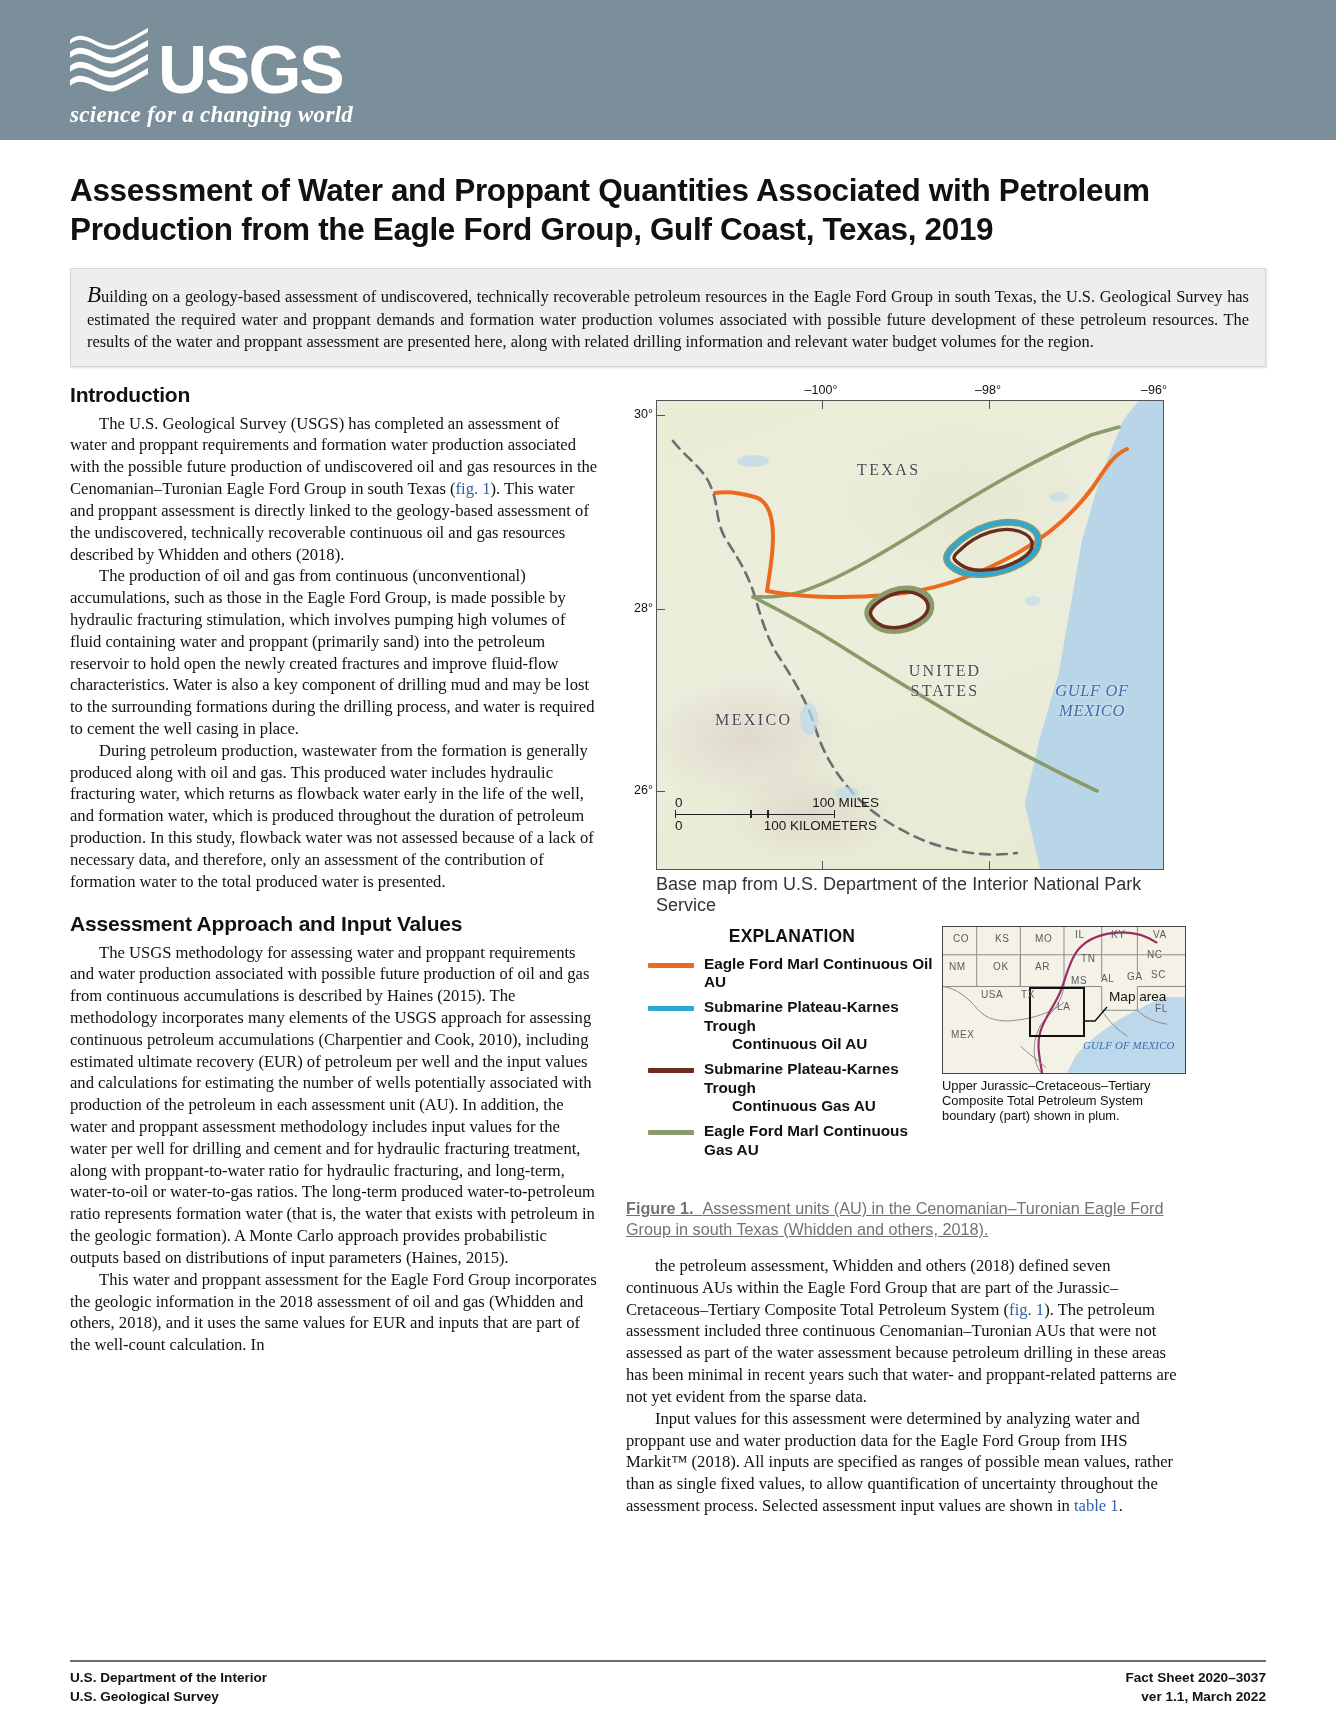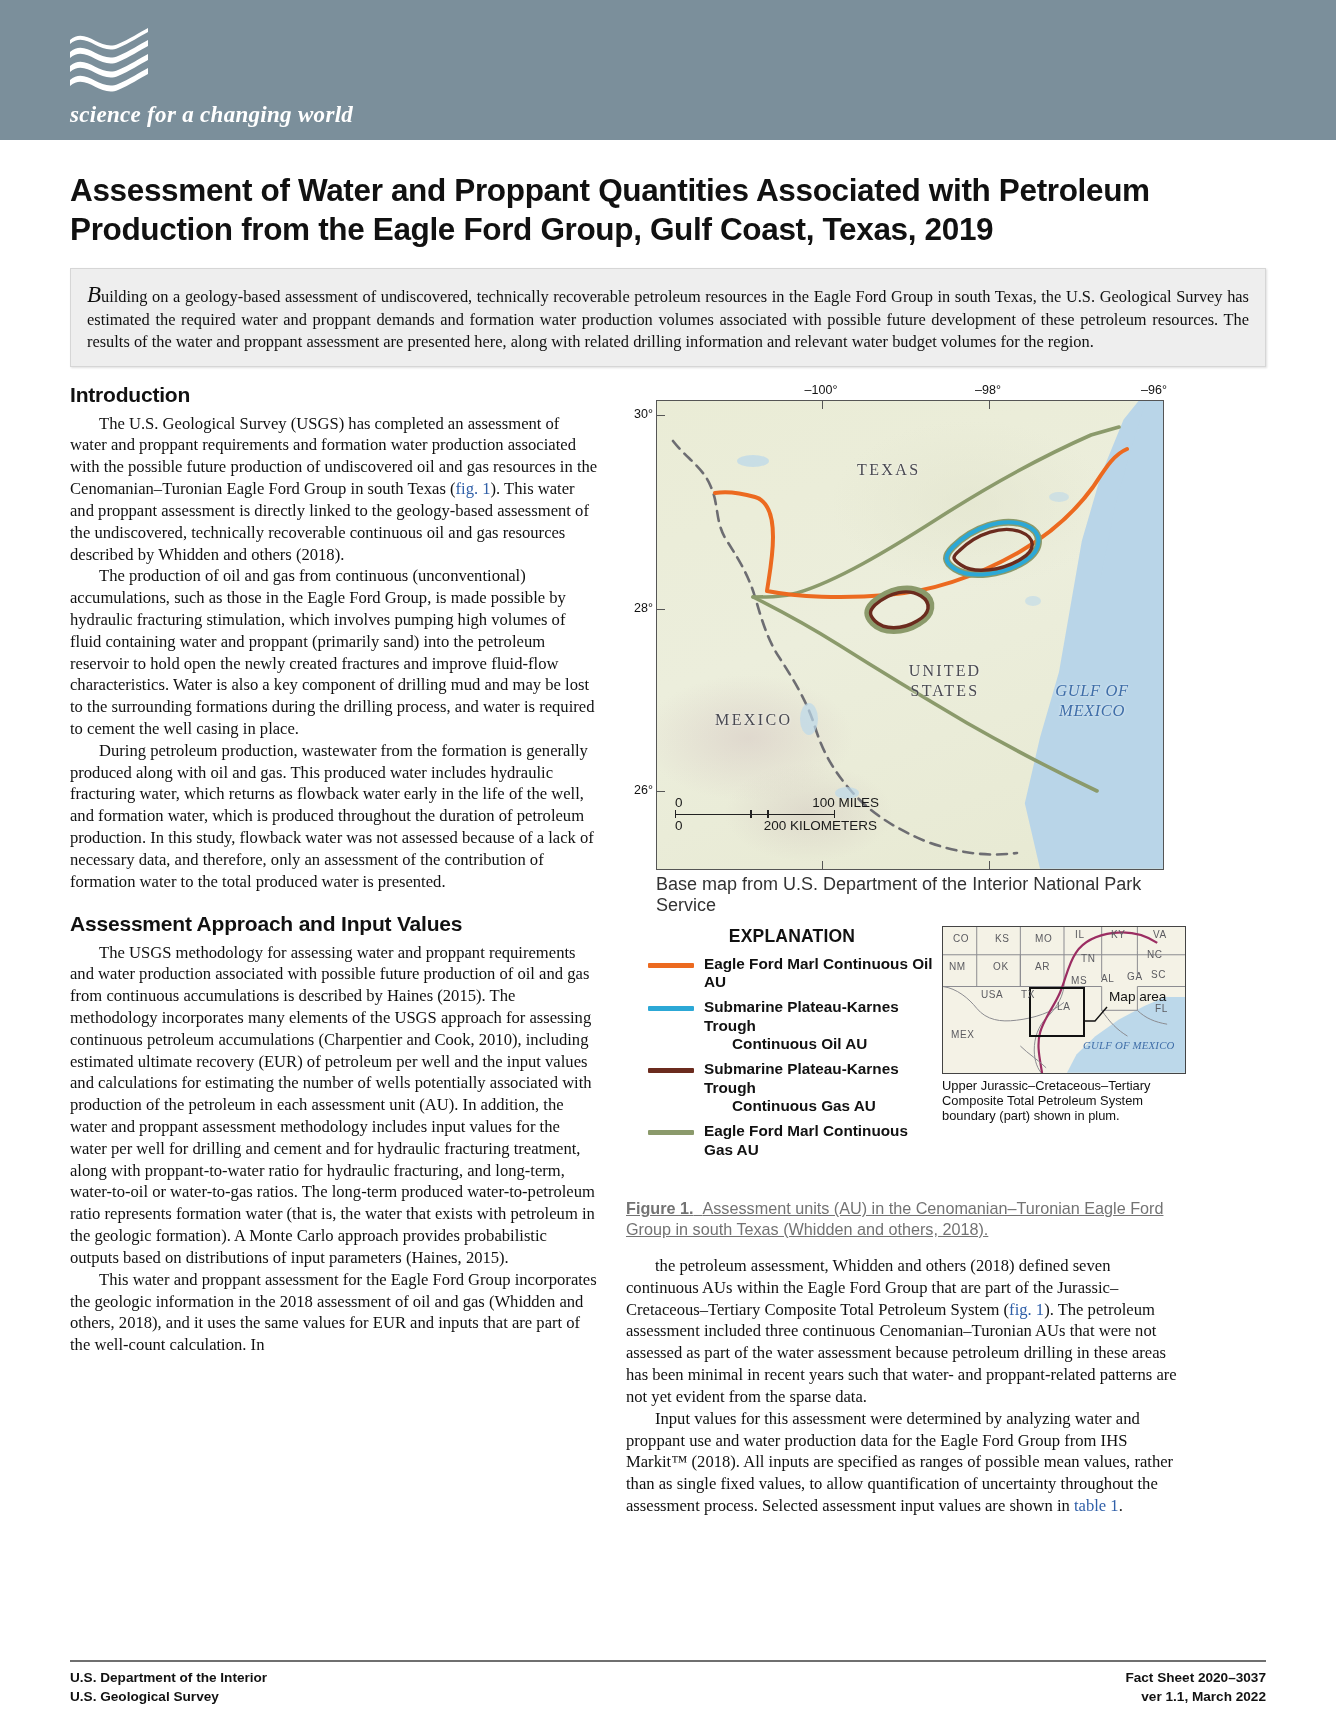--- a/index.html
+++ b/index.html
@@ -254,20 +254,21 @@
   <div class="usgs-logo">
     <div class="usgs-mark">
       <svg width="78" height="76" viewBox="0 0 78 76">
         <rect x="0" y="0" width="78" height="76" fill="#ffffff"></rect>
         <path d="M0 18 C 16 4, 30 30, 48 22 C 60 17, 70 10, 78 6 L78 0 L0 0 Z" fill="#7b8f9b"></path>
         <path d="M0 30 C 16 16, 30 42, 48 34 C 60 29, 70 22, 78 18 L78 10 C 70 14, 60 21, 48 26 C 30 34, 16 8, 0 22 Z" fill="#7b8f9b"></path>
         <path d="M0 44 C 16 30, 30 56, 48 48 C 60 43, 70 36, 78 32 L78 24 C 70 28, 60 35, 48 40 C 30 48, 16 22, 0 36 Z" fill="#7b8f9b"></path>
         <path d="M0 58 C 16 44, 30 70, 48 62 C 60 57, 70 50, 78 46 L78 38 C 70 42, 60 49, 48 54 C 30 62, 16 36, 0 50 Z" fill="#7b8f9b"></path>
         <path d="M0 76 L0 64 C 16 50, 30 76, 48 68 C 60 63, 70 56, 78 52 L78 76 Z" fill="#7b8f9b"></path>
       </svg>
+      <div class="usgs-wordmark">USGS</div>
     </div>
     <div class="usgs-tagline">science for a changing world</div>
   </div>
 </div>
 
 <div class="page">
 
   <h1 class="doc-title">Assessment of Water and Proppant Quantities Associated with Petroleum Production from the Eagle Ford Group, Gulf Coast, Texas, 2019</h1>
 
   <div class="abstract">
@@ -361,21 +362,21 @@
                 <div class="sb-lab" style="justify-content:space-between;width:176px">
                   <span>0</span>
                   <span style="margin-right:-28px">100 MILES</span>
                 </div>
                 <div class="bar">
                   <div class="mid"></div>
                   <div class="mid2"></div>
                 </div>
                 <div class="sb-lab" style="justify-content:space-between;width:150px">
                   <span>0</span>
-                  <span style="margin-right:-52px">200 KILOMETERS</span>
+                  <span style="margin-right:-52px">100 KILOMETERS</span>
                 </div>
               </div>
             </div>
           </div>
 
           <div class="basemap-credit">Base map from U.S. Department of the Interior National Park Service</div>
         </div>
 
         <div class="explain-row">
 

